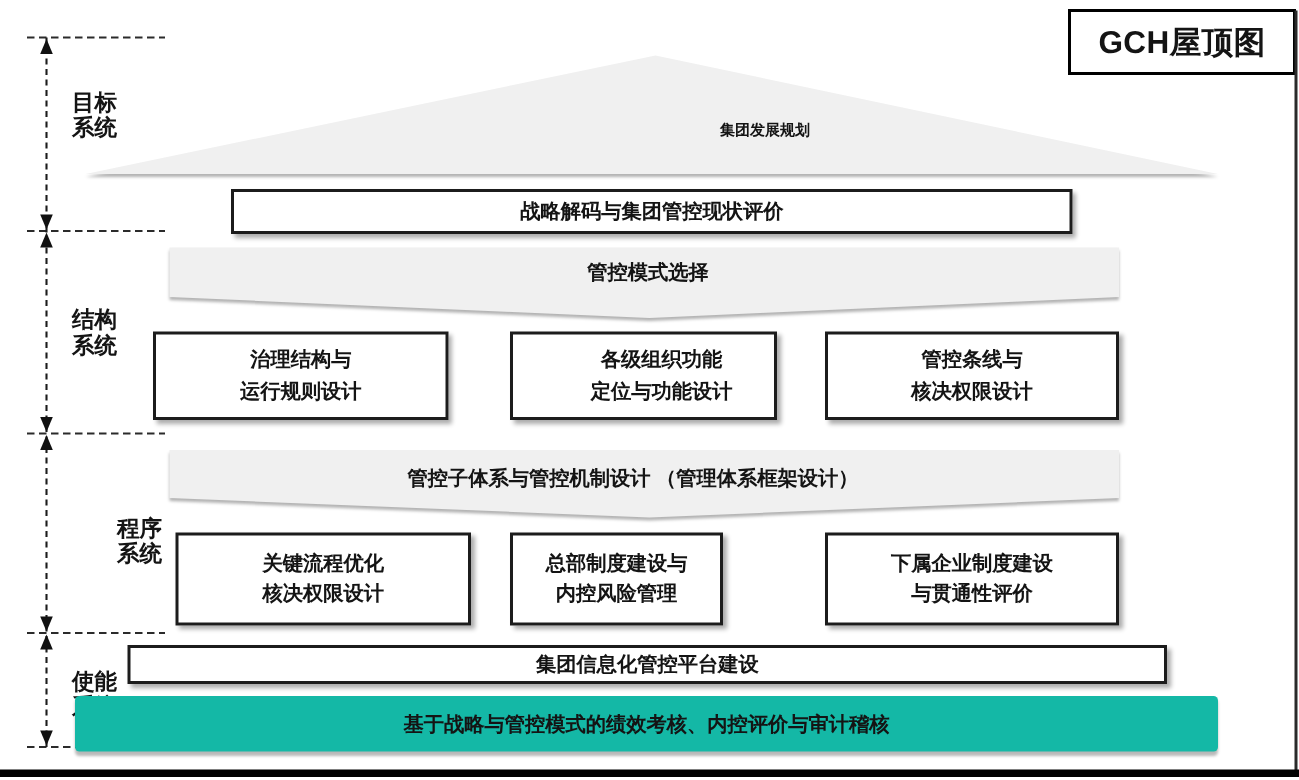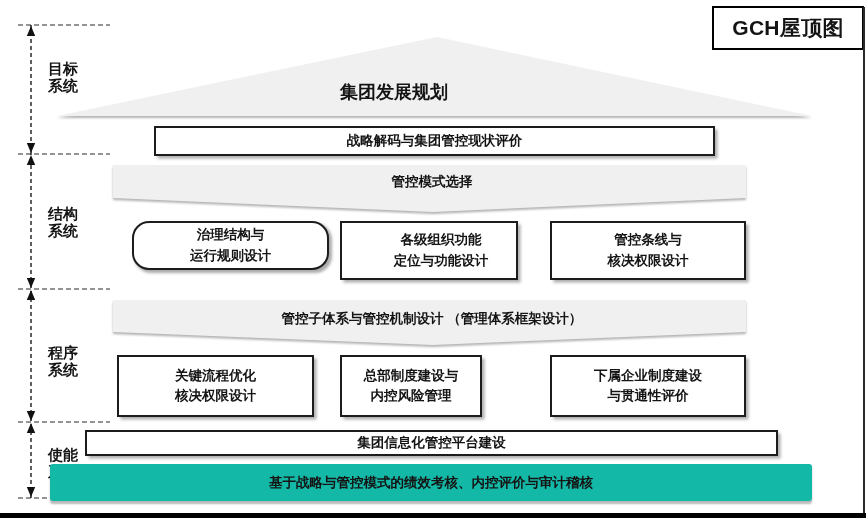--- a/index.html
+++ b/index.html
@@ -15,35 +15,35 @@
   .title-box{
     position:absolute;left:712px;top:6px;width:152px;height:44px;box-sizing:border-box;
     border:2px solid #000;background:#fff;display:flex;align-items:center;justify-content:center;
     font-weight:700;font-size:21px;letter-spacing:0.3px;white-space:nowrap;
   }
   .sys-label{
     position:absolute;left:48px;width:60px;font-weight:700;font-size:15px;line-height:1.15;
     white-space:pre-line;
   }
   .roof-label{
-    position:absolute;left:340px;top:80px;width:200px;text-align:left;
-    font-weight:700;font-size:18px;
+    position:absolute;left:340px;top:80px;width:200px;text-align:right;
+    font-weight:700;font-size:10px;
   }
   .banner-label{
     position:absolute;text-align:center;font-weight:700;font-size:13.5px;white-space:nowrap;
   }
   .wbox{
     position:absolute;box-sizing:border-box;background:#fff;border:2px solid #1c1c1c;
     display:flex;align-items:center;justify-content:center;text-align:center;
     font-weight:700;font-size:13.5px;line-height:1.5;white-space:pre-line;
     box-shadow:2.5px 2.5px 3px rgba(0,0,0,0.33);
   }
   .bar-strategy{left:154px;top:126px;width:561px;height:30px;}
   .bar-platform{left:85px;top:430px;width:693px;height:26px;}
-  .box-s1{left:132px;top:221px;width:197px;height:49px;border-radius:17px;}
+  .box-s1{left:102px;top:221px;width:197px;height:59px;}
   .box-s2{left:340px;top:221px;width:178px;height:59px;padding-left:24px;}
   .box-s3{left:550px;top:221px;width:196px;height:59px;}
   .box-p1{left:117px;top:355px;width:197px;height:62px;}
   .box-p2{left:340px;top:355px;width:142px;height:62px;}
   .box-p3{left:550px;top:355px;width:196px;height:62px;}
   .graybar{
     position:absolute;left:50px;top:464px;width:762px;height:37px;background:#14b8a6;
     border-radius:3px;box-shadow:0 2.5px 2px rgba(0,0,0,0.28);
     display:flex;align-items:center;justify-content:center;
     font-weight:700;font-size:13.5px;white-space:nowrap;
@@ -83,31 +83,31 @@
   </svg>
 
   <div class="title-box">
     <span>GCH屋顶图</span>
   </div>
 
   <div class="sys-label" style="top:60px;">目标
 系统</div>
   <div class="sys-label" style="top:205px;">结构
 系统</div>
-  <div class="sys-label" style="top:344px;">程序
+  <div class="sys-label" style="top:344px;text-align:right;">程序
 系统</div>
   <div class="sys-label" style="top:446px;">使能
 系统</div>
 
   <div class="roof-label">集团发展规划</div>
 
   <div class="wbox bar-strategy">战略解码与集团管控现状评价</div>
 
   <div class="banner-label" style="left:282px;top:173px;width:300px;">管控模式选择</div>
-  <div class="banner-label" style="left:182px;top:310px;width:500px;">管控子体系与管控机制设计 （管理体系框架设计）</div>
+  <div class="banner-label" style="left:172px;top:310px;width:500px;">管控子体系与管控机制设计 （管理体系框架设计）</div>
 
   <div class="wbox box-s1">治理结构与
 运行规则设计</div>
   <div class="wbox box-s2">各级组织功能
 定位与功能设计</div>
   <div class="wbox box-s3">管控条线与
 核决权限设计</div>
 
   <div class="wbox box-p1">关键流程优化
 核决权限设计</div>

